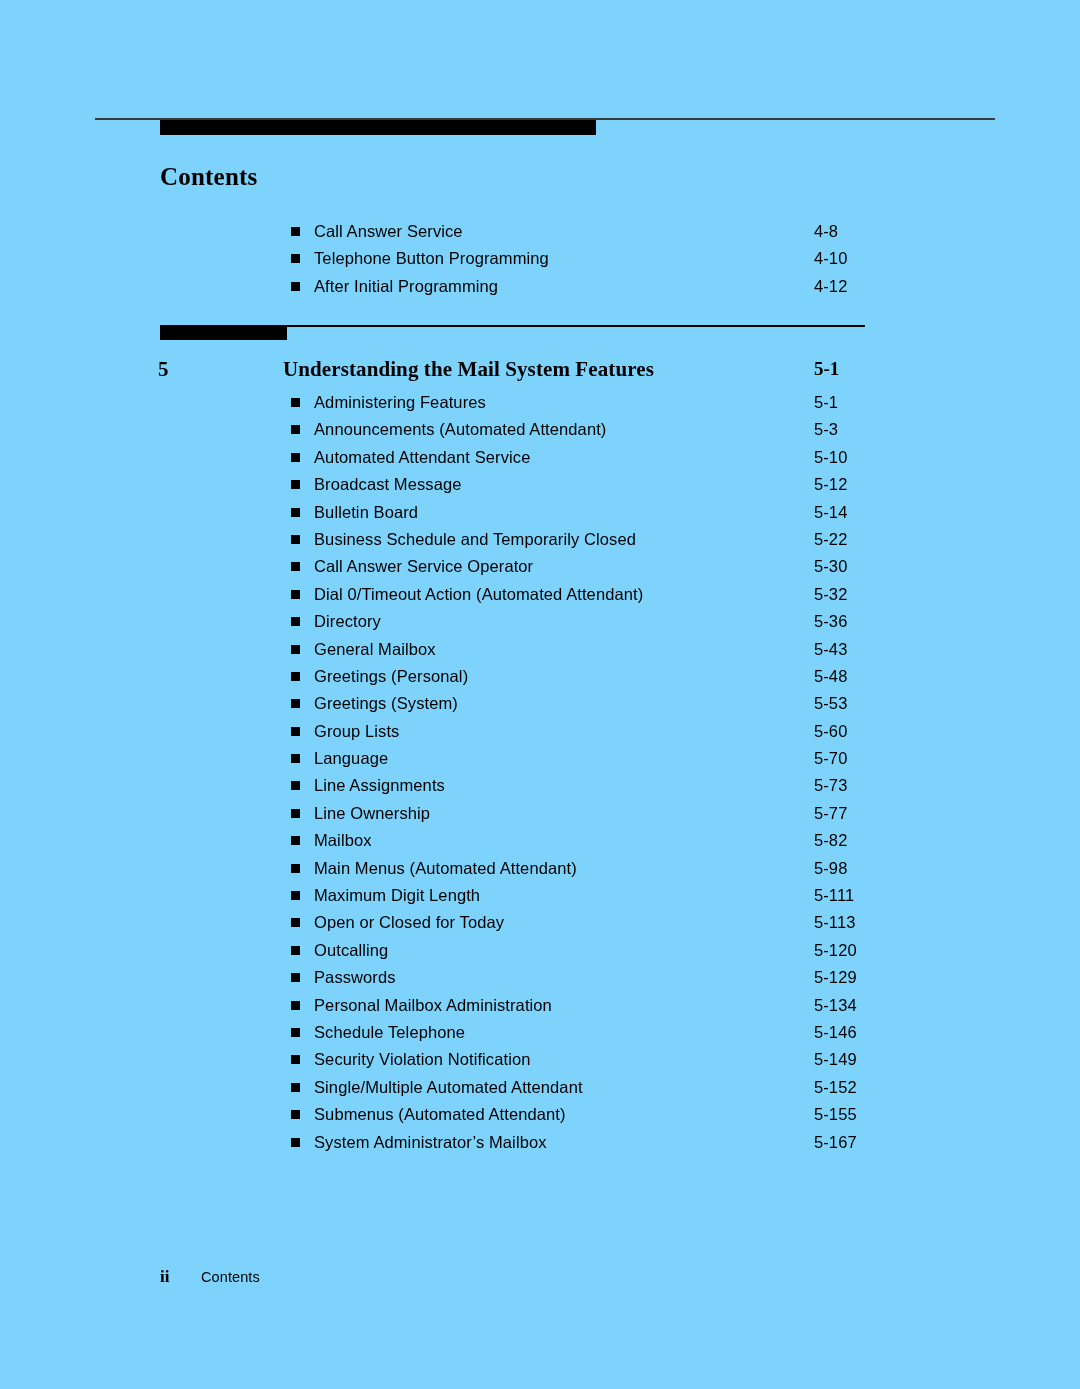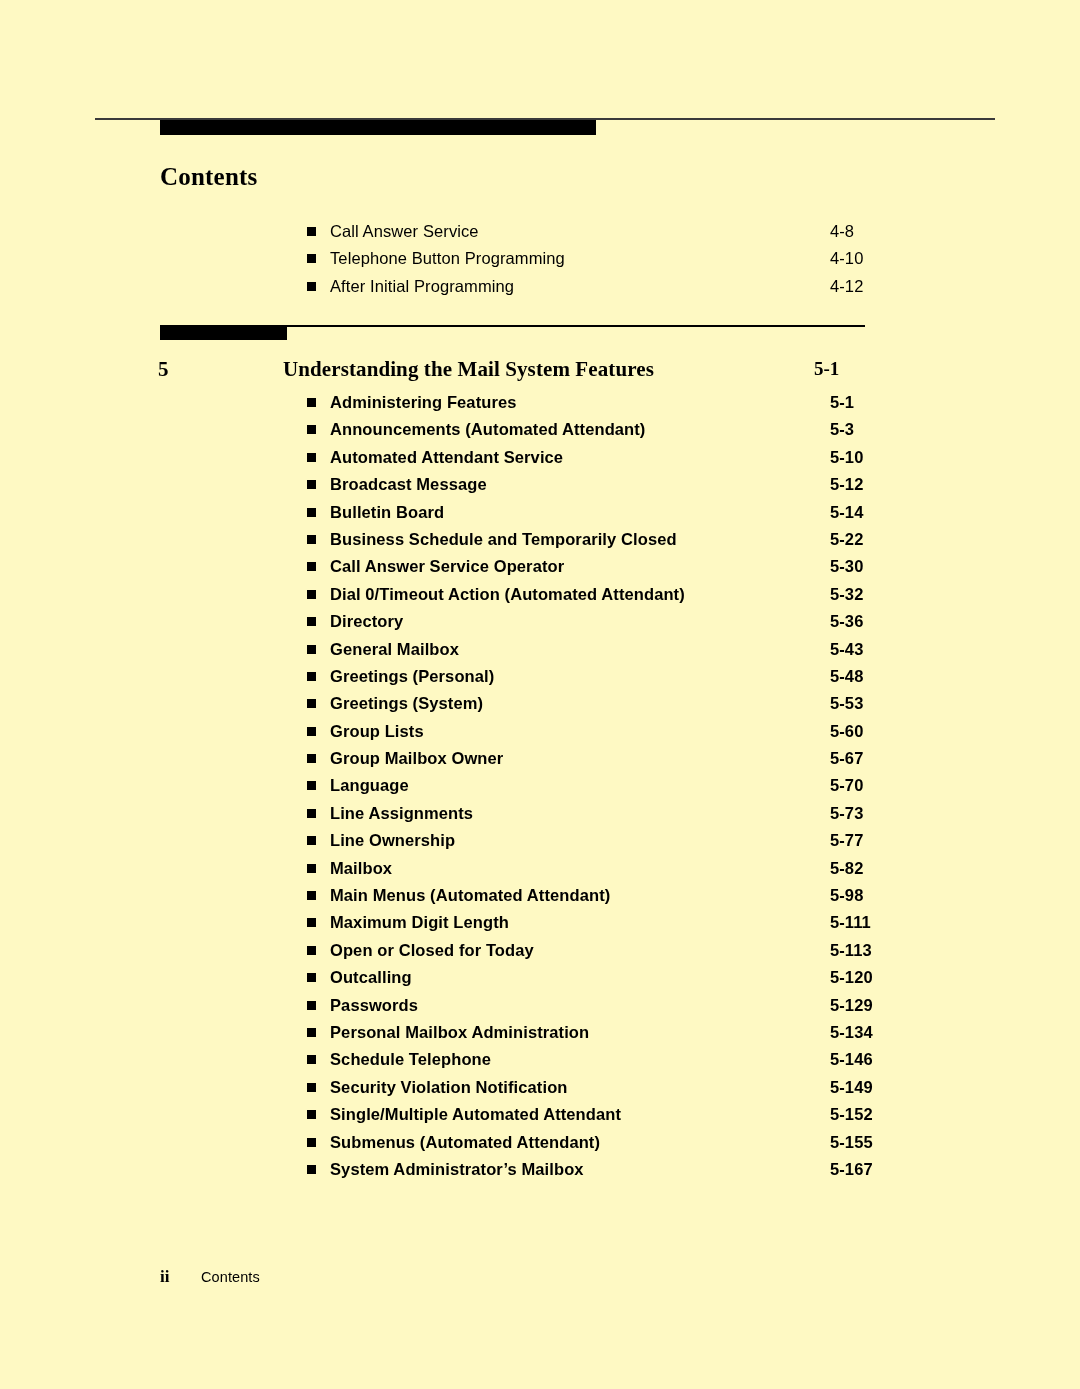--- a/index.html
+++ b/index.html
@@ -14,21 +14,21 @@
     height: 1389px;
     position: relative;
     font-family: "Liberation Sans", sans-serif;
     color: #000000;
     overflow: hidden;
   }
 
   .page {
     position: absolute;
     inset: 0;
-    background: #fef9c3;
+    background: #7dd3fc;
   }
 
   
   .top-rule-group {
     position: absolute;
     left: 95px;
     top: 118px;
     width: 900px;
     height: 20px;
   }
@@ -58,21 +58,21 @@
     font-weight: bold;
     font-size: 25px;
     letter-spacing: 0.2px;
     line-height: 1;
     white-space: nowrap;
   }
 
   
   .toc-list {
     position: absolute;
-    left: 16px;
+    left: 0;
     width: 960px;
   }
   .toc-row {
     position: relative;
     height: 27.4px;
     width: 1080px;
   }
   .toc-row .bullet {
     position: absolute;
     left: 291px;
@@ -96,21 +96,21 @@
     top: 0px;
     font-size: 16.5px;
     line-height: 24px;
     white-space: nowrap;
     letter-spacing: 0.1px;
   }
 
   
   #toc-list-top { top: 219px; }
   
-  #toc-list-chapter { top: 390px; font-weight: bold; }
+  #toc-list-chapter { top: 390px; }
 
   
   .chapter-rule-group {
     position: absolute;
     left: 160px;
     top: 325px;
     width: 705px;
     height: 16px;
   }
   .chapter-rule-group .hrule {
@@ -293,25 +293,20 @@
         <span class="entry-label">Greetings (System)</span>
         <span class="entry-page">5-53</span>
       </div>
       <div class="toc-row">
         <span class="bullet"></span>
         <span class="entry-label">Group Lists</span>
         <span class="entry-page">5-60</span>
       </div>
       <div class="toc-row">
         <span class="bullet"></span>
-        <span class="entry-label">Group Mailbox Owner</span>
-        <span class="entry-page">5-67</span>
-      </div>
-      <div class="toc-row">
-        <span class="bullet"></span>
         <span class="entry-label">Language</span>
         <span class="entry-page">5-70</span>
       </div>
       <div class="toc-row">
         <span class="bullet"></span>
         <span class="entry-label">Line Assignments</span>
         <span class="entry-page">5-73</span>
       </div>
       <div class="toc-row">
         <span class="bullet"></span>

